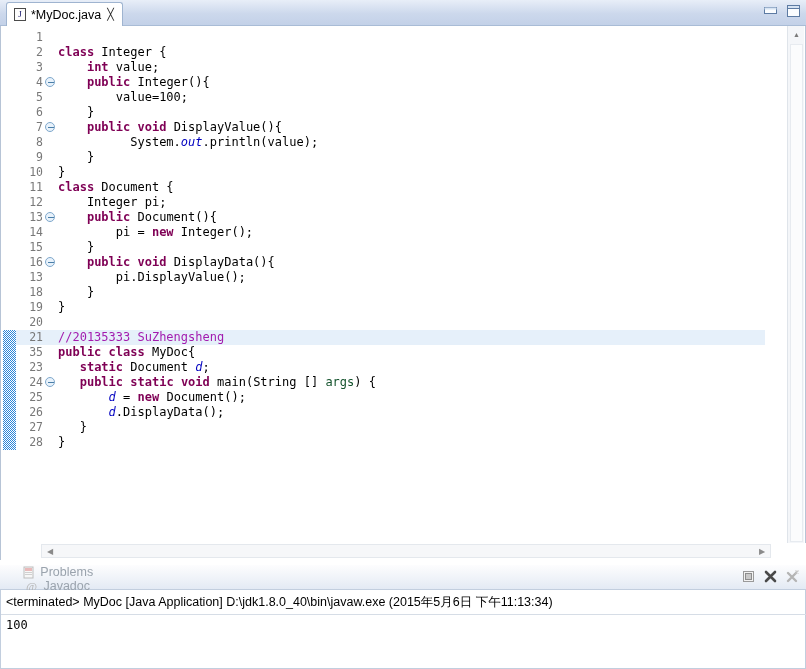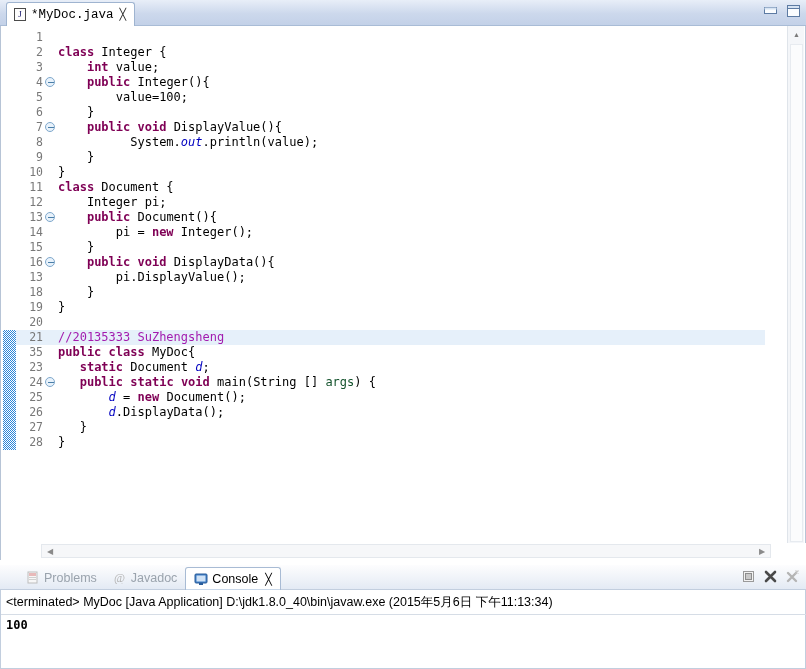--- a/index.html
+++ b/index.html
@@ -37,21 +37,21 @@
     width: 12px; height: 13px;
     border: 1px solid #4a4a4a;
     background: #fdfdfd;
     display: inline-flex; align-items: center; justify-content: center;
     font-family: "Liberation Serif", serif;
     font-size: 9px; color: #1a1a6e;
     margin-right: 5px; line-height: 1;
   }
   .etab-label {
     font-size: 12.5px; color: #000; white-space: nowrap;
-    font-family: Liberation Mono, monospace;
+    font-family: Liberation Sans, sans-serif;
   }
   .etab-close {
     margin-left: 6px; font-size: 11px; color: #2b2b2b;
     line-height: 1; cursor: pointer;
   }
   .winbtns {
     position: absolute; right: 4px; top: 4px;
     display: flex; gap: 6px; align-items: center;
   }
   .winbtn { width: 17px; height: 15px; display: block; cursor: pointer; }
@@ -164,22 +164,22 @@
     width: 806px; height: 104px;
     background: #ffffff;
   }
   .btabbar {
     position: absolute; left: 0; top: 0;
     width: 806px; height: 25px;
     background: linear-gradient(to bottom, #fdfdfe 0%, #eef2f8 60%, #e3eaf4 100%);
     border-bottom: 1px solid #c2cede;
   }
   .btabs {
-    position: absolute; left: 18px; top: 0;
-    height: 25px; display: flex; align-items: center;
+    position: absolute; left: 10px; top: 0;
+    height: 25px; display: flex; align-items: center; flex-direction: column;
   }
   .btab {
     display: flex; align-items: center; gap: 4px;
     padding: 0 8px; height: 23px;
     font-size: 12.5px; color: #9aa3ad;
     cursor: pointer; white-space: nowrap;
   }
   .btab.active {
     color: #000000;
     background: #ffffff;
@@ -211,21 +211,21 @@
     position: absolute; left: 5px; top: 4px;
     font-size: 12.5px; color: #000; white-space: nowrap;
   }
   .cons-rule {
     position: absolute; left: 0; top: 24px;
     width: 806px; height: 1px; background: #d6dde6;
   }
   .cons-out {
     position: absolute; left: 5px; top: 28px;
     font-family: "DejaVu Sans Mono", monospace;
-    font-size: 12px; color: #000; font-weight: bold;
+    font-size: 12px; color: #000;
   }
 </style>
 </head>
 <body>
 
 <div id="app">
 
   <div class="tabbar">
     <div class="etab">
       <span class="etab-jicon">J</span>

